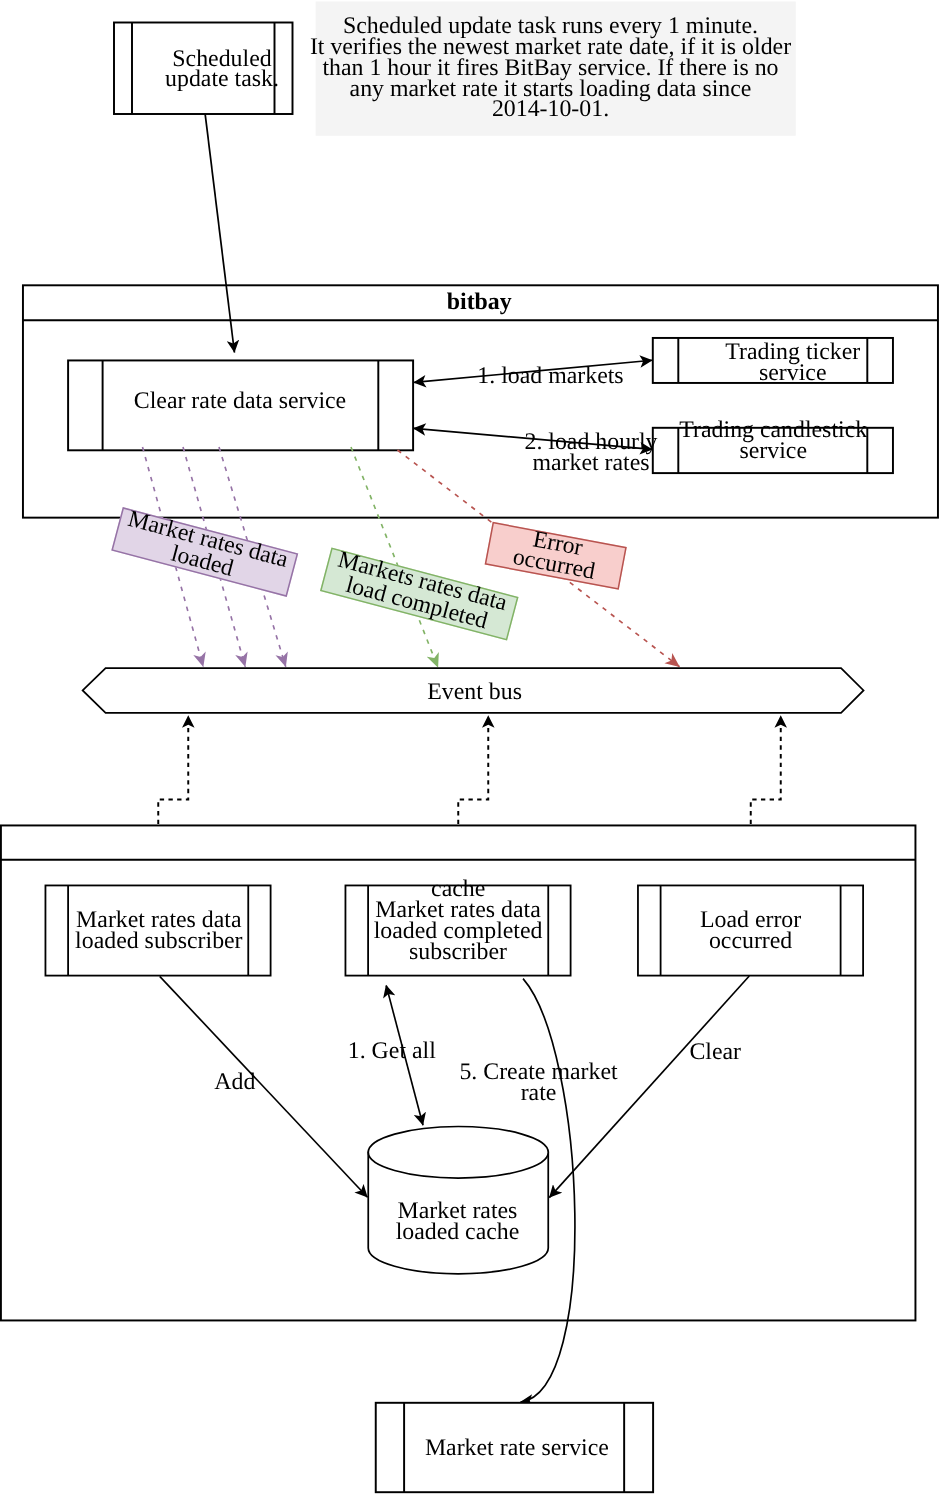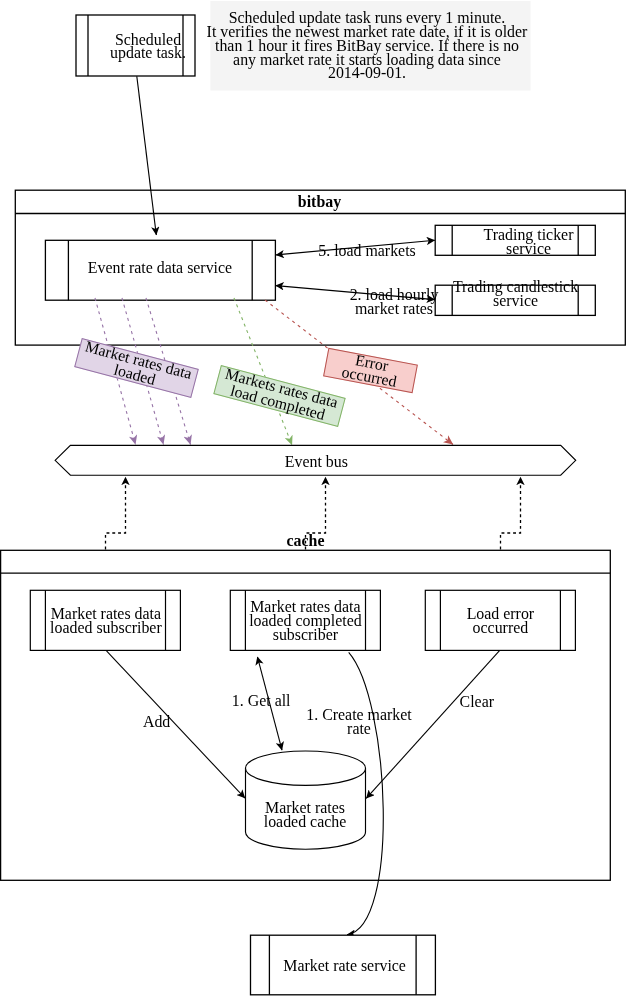--- a/index.html
+++ b/index.html
@@ -135,37 +135,37 @@
       <rect x="250.5" y="935.2" width="184.9" height="59.6" fill="#fff" stroke="#000" stroke-width="1.3"></rect>
       <line x1="269.4" y1="935.2" x2="269.4" y2="994.8" stroke="#000" stroke-width="1.3"></line>
       <line x1="416.1" y1="935.2" x2="416.1" y2="994.8" stroke="#000" stroke-width="1.3"></line>
     </g>
   </svg>
 
   <div class="lbl" style="left:367px;top:11px;">Scheduled update task runs every 1 minute.
 It verifies the newest market rate date, if it is older
 than 1 hour it fires BitBay service. If there is no
 any market rate it starts loading data since
-2014-09-01.</div>
+2014-10-01.</div>
 
   <div class="lbl" style="left:148px;top:32.6px;">Scheduled
 update task.</div>
 
 
   <div class="lbl" style="left:319.5px;top:195px;font-weight:bold;">bitbay</div>
 
-  <div class="lbl" style="left:160px;top:261px;">Event rate data service</div>
+  <div class="lbl" style="left:160px;top:261px;">Clear rate data service</div>
 
   <div class="lbl" style="left:515.5px;top:228px;margin-left:13px;">Trading ticker
 service</div>
 
   <div class="lbl" style="left:515.5px;top:280px;">Trading candlestick
 service</div>
 
-  <div class="lbl" style="left:367px;top:244px;">5. load markets</div>
+  <div class="lbl" style="left:367px;top:244px;">1. load markets</div>
 
   <div class="lbl" style="left:363px;top:288px;margin-left:31px;">2. load hourly
 market rates</div>
 
   <div class="evt" style="left:76px;top:353px;width:121px;height:30px;transform:rotate(14.8deg);
               background:#e1d5e7;border:1px solid #9673a6;">
     <span>Market rates data
 loaded</span>
   </div>
 
@@ -176,38 +176,38 @@
   </div>
 
   <div class="evt" style="left:325px;top:355.6px;width:90.8px;height:28.8px;transform:rotate(10.67deg);
               background:#f8cecc;border:1px solid #b85450;">
     <span>Error
 occurred</span>
   </div>
 
   <div class="lbl" style="left:316.4px;top:454.6px;">Event bus</div>
 
-  <div class="lbl" style="left:305.5px;top:534px;font-weight:bold;">cache</div>
+  <div class="lbl" style="left:305.5px;top:586px;font-weight:normal;">cache</div>
 
   <div class="lbl" style="left:105.9px;top:607.2px;">Market rates data
 loaded subscriber</div>
 
   <div class="lbl" style="left:305.4px;top:600.2px;">Market rates data
 loaded completed
 subscriber</div>
 
   <div class="lbl" style="left:500.4px;top:607.2px;">Load error
 occurred</div>
 
   <div class="lbl" style="left:305px;top:801px;">Market rates
 loaded cache</div>
 
   <div class="lbl" style="left:156.6px;top:714.5px;">Add</div>
 
   <div class="lbl" style="left:261.2px;top:693.8px;">1. Get all</div>
 
-  <div class="lbl" style="left:359px;top:707.8px;">1. Create market
+  <div class="lbl" style="left:359px;top:707.8px;">5. Create market
 rate</div>
 
   <div class="lbl" style="left:476.8px;top:694.5px;">Clear</div>
 
   <div class="lbl" style="left:344.6px;top:959.2px;">Market rate service</div>
 </div>
 
 </body></html>

